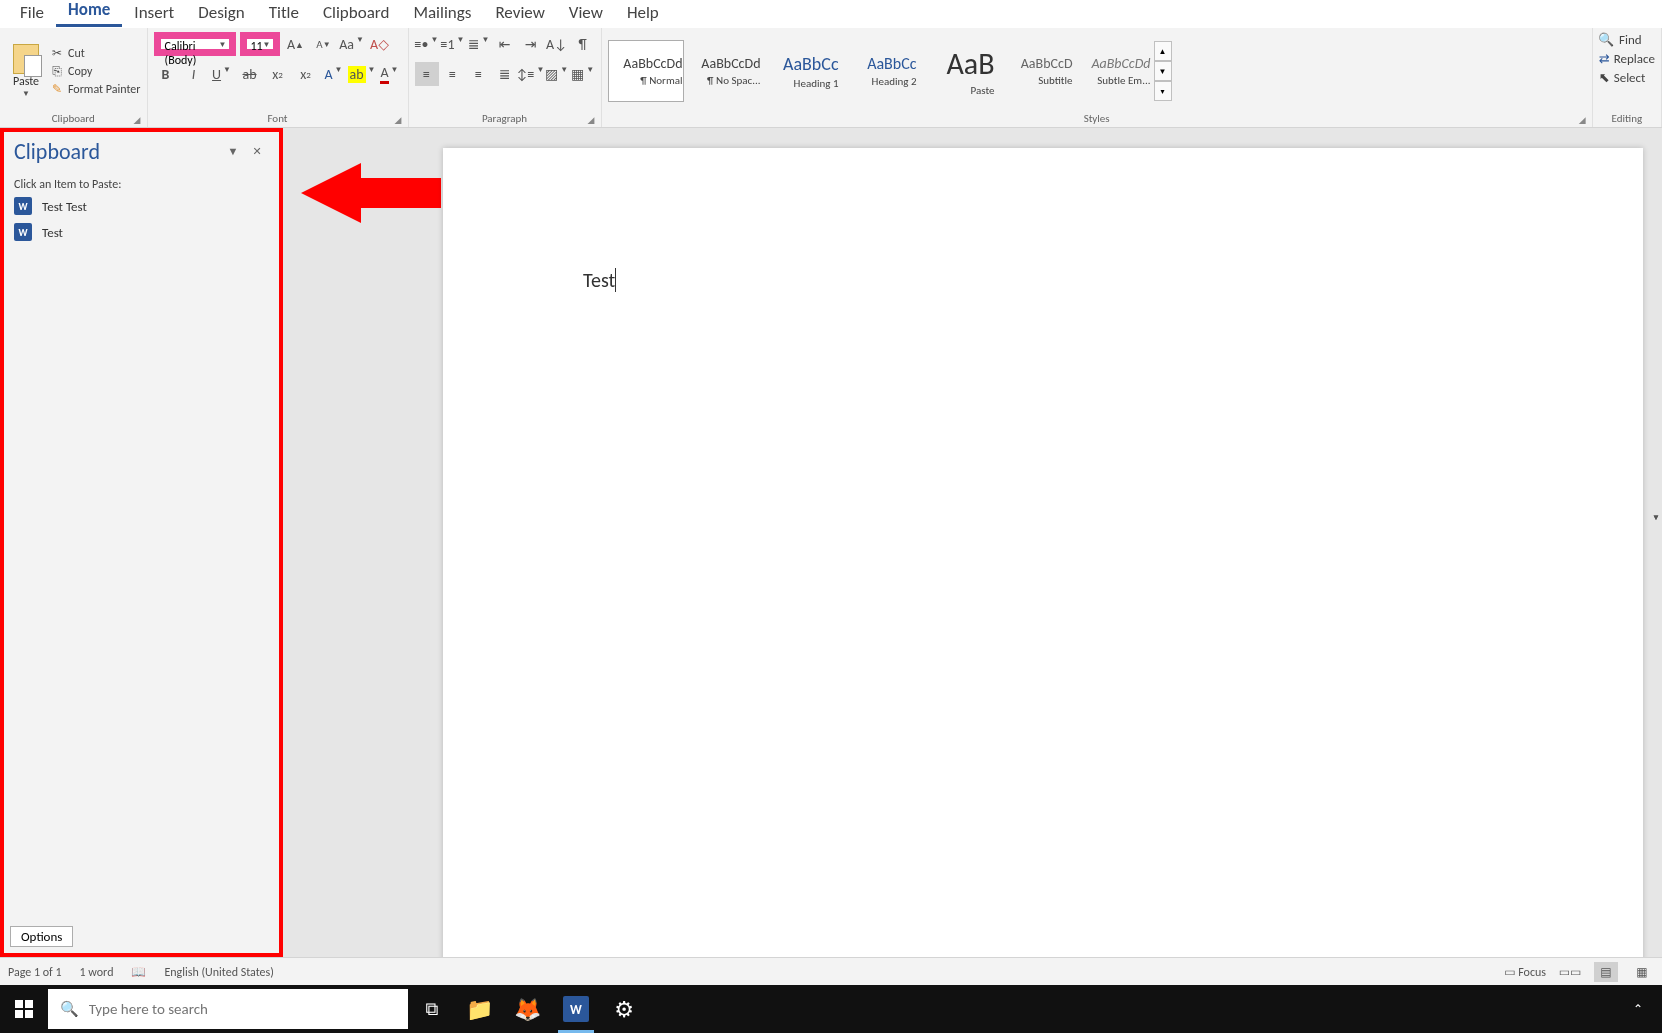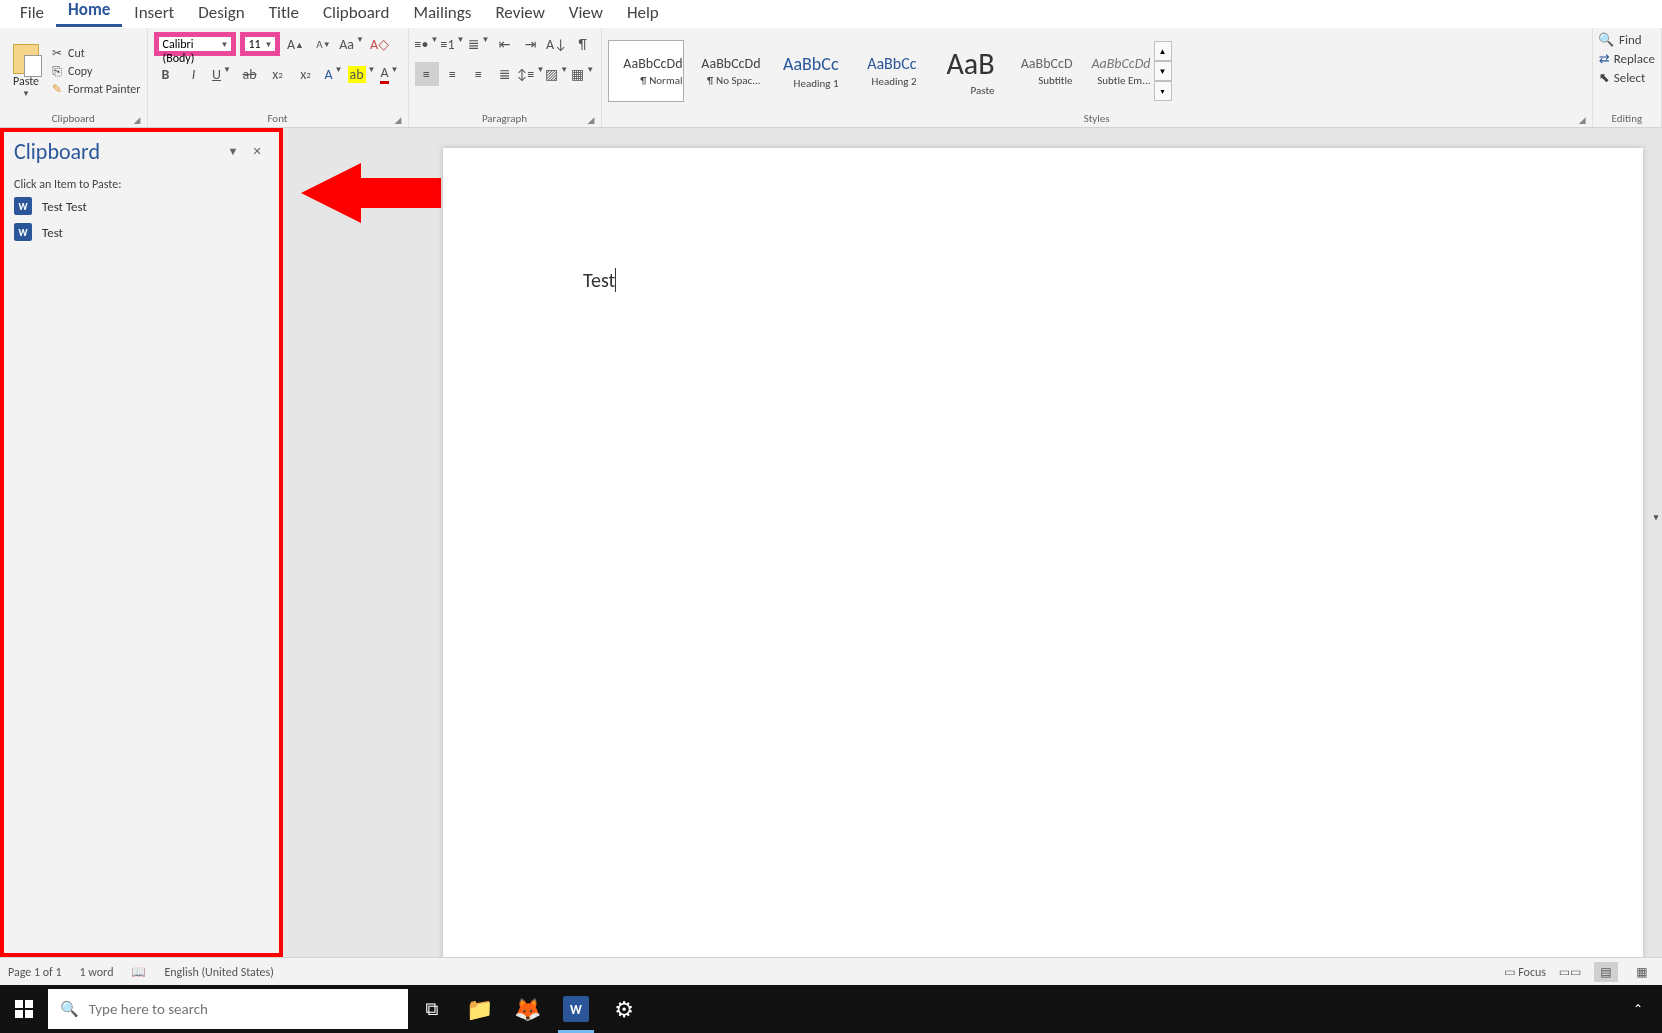--- a/index.html
+++ b/index.html
@@ -24,21 +24,21 @@
 .paste-icon::after { content:''; position:absolute; right:-4px; bottom:-4px; width:16px; height:20px; background:#fff; border:1px solid #999; }
 .paste-label { font-size: 12px; color: #333; }
 .paste-arrow { font-size: 8px; color:#555; }
 .clip-side { display:flex; flex-direction:column; gap:4px; }
 .clip-cmd { display:flex; align-items:center; gap:4px; font-size:12px; color:#444; cursor:pointer; }
 .mini-icon { width:14px; height:14px; display:inline-flex; align-items:center; justify-content:center; font-size:12px; }
 
 
 .g-font .group-body { flex-direction: column; gap: 6px; align-items:flex-start; }
 .font-row { display:flex; align-items:center; gap:4px; }
-.font-select { height:24px; border:5px solid #ec4899; background:#fff; font-size:12px; padding:0 18px 0 4px; position:relative; }
+.font-select { height:24px; border:7px solid #ec4899; background:#fff; font-size:12px; padding:0 18px 0 4px; position:relative; }
 .fs-name { width:82px; } .fs-size { width:40px; }
 .ddarrow { position:absolute; right:2px; top:50%; transform:translateY(-50%); font-size:8px; color:#555; }
 .ribbon-btn { width:24px; height:24px; display:flex; align-items:center; justify-content:center; font-size:14px; color:#555; cursor:pointer; position:relative; }
 .ribbon-btn .ddarrow{ position:static; margin-left:2px; }
 .grow-a { font-size:14px; } .shrink-a{ font-size:11px; }
 .sup{ font-size:9px; vertical-align:super;}
 .sub{ font-size:9px; vertical-align:sub;}
 
 
 .g-para .group-body { flex-direction:column; gap:6px; }
@@ -284,20 +284,23 @@
     <div class="clip-list" id="clip-list">
         <div class="clip-item">
           <span class="word-icon">W</span>
           <span>Test Test</span>
         </div>
         <div class="clip-item">
           <span class="word-icon">W</span>
           <span>Test</span>
         </div>
       </div>
+    <div class="pane-footer">
+      <button class="pane-opt">Options</button>
+    </div>
   </div>
 
   <div class="canvas-wrap">
     <svg class="red-arrow" viewBox="0 0 140 70">
       <polygon points="0,35 60,5 60,20 140,20 140,50 60,50 60,65" fill="#f00"></polygon>
     </svg>
     <div class="page">
       <span class="doc-text cursor-blink">Test</span>
     </div>
   </div>

